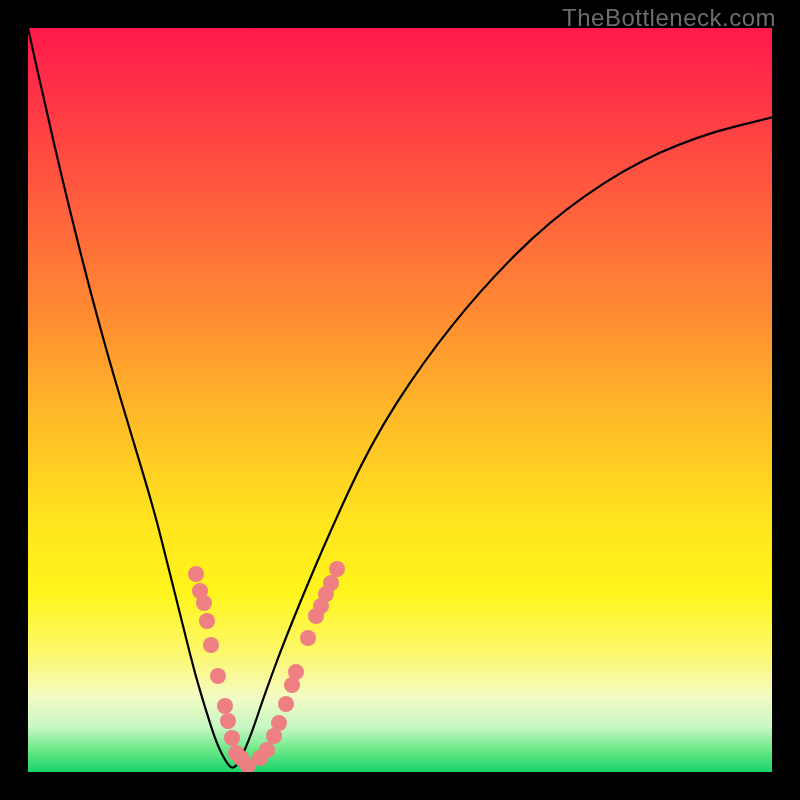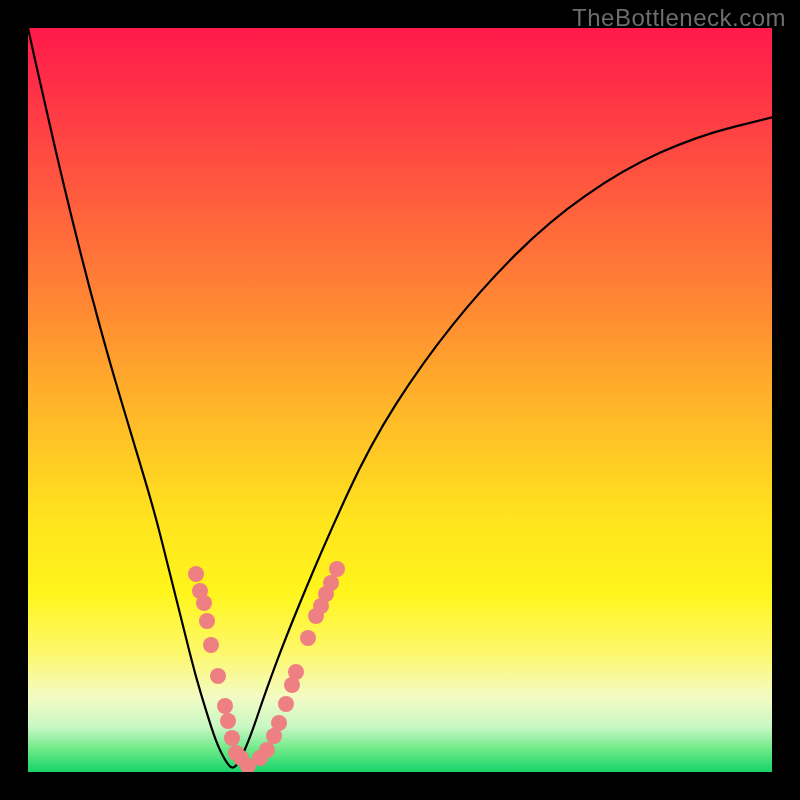--- a/index.html
+++ b/index.html
@@ -29,21 +29,21 @@
       #f3fbc4 90%,
       #c7f7c3 94%,
       #6ce987 97%,
       #17d36a 100%
     );
     overflow: hidden;
   }
   .watermark {
     position: absolute;
     top: 4px;
-    right: 14px;
+    right: 24px;
     color: #6d6d6d;
     font-size: 24px;
     font-weight: 500;
     letter-spacing: 0.5px;
     z-index: 20;
   }
   svg {
     position: absolute;
     left: 0;
     top: 0;

